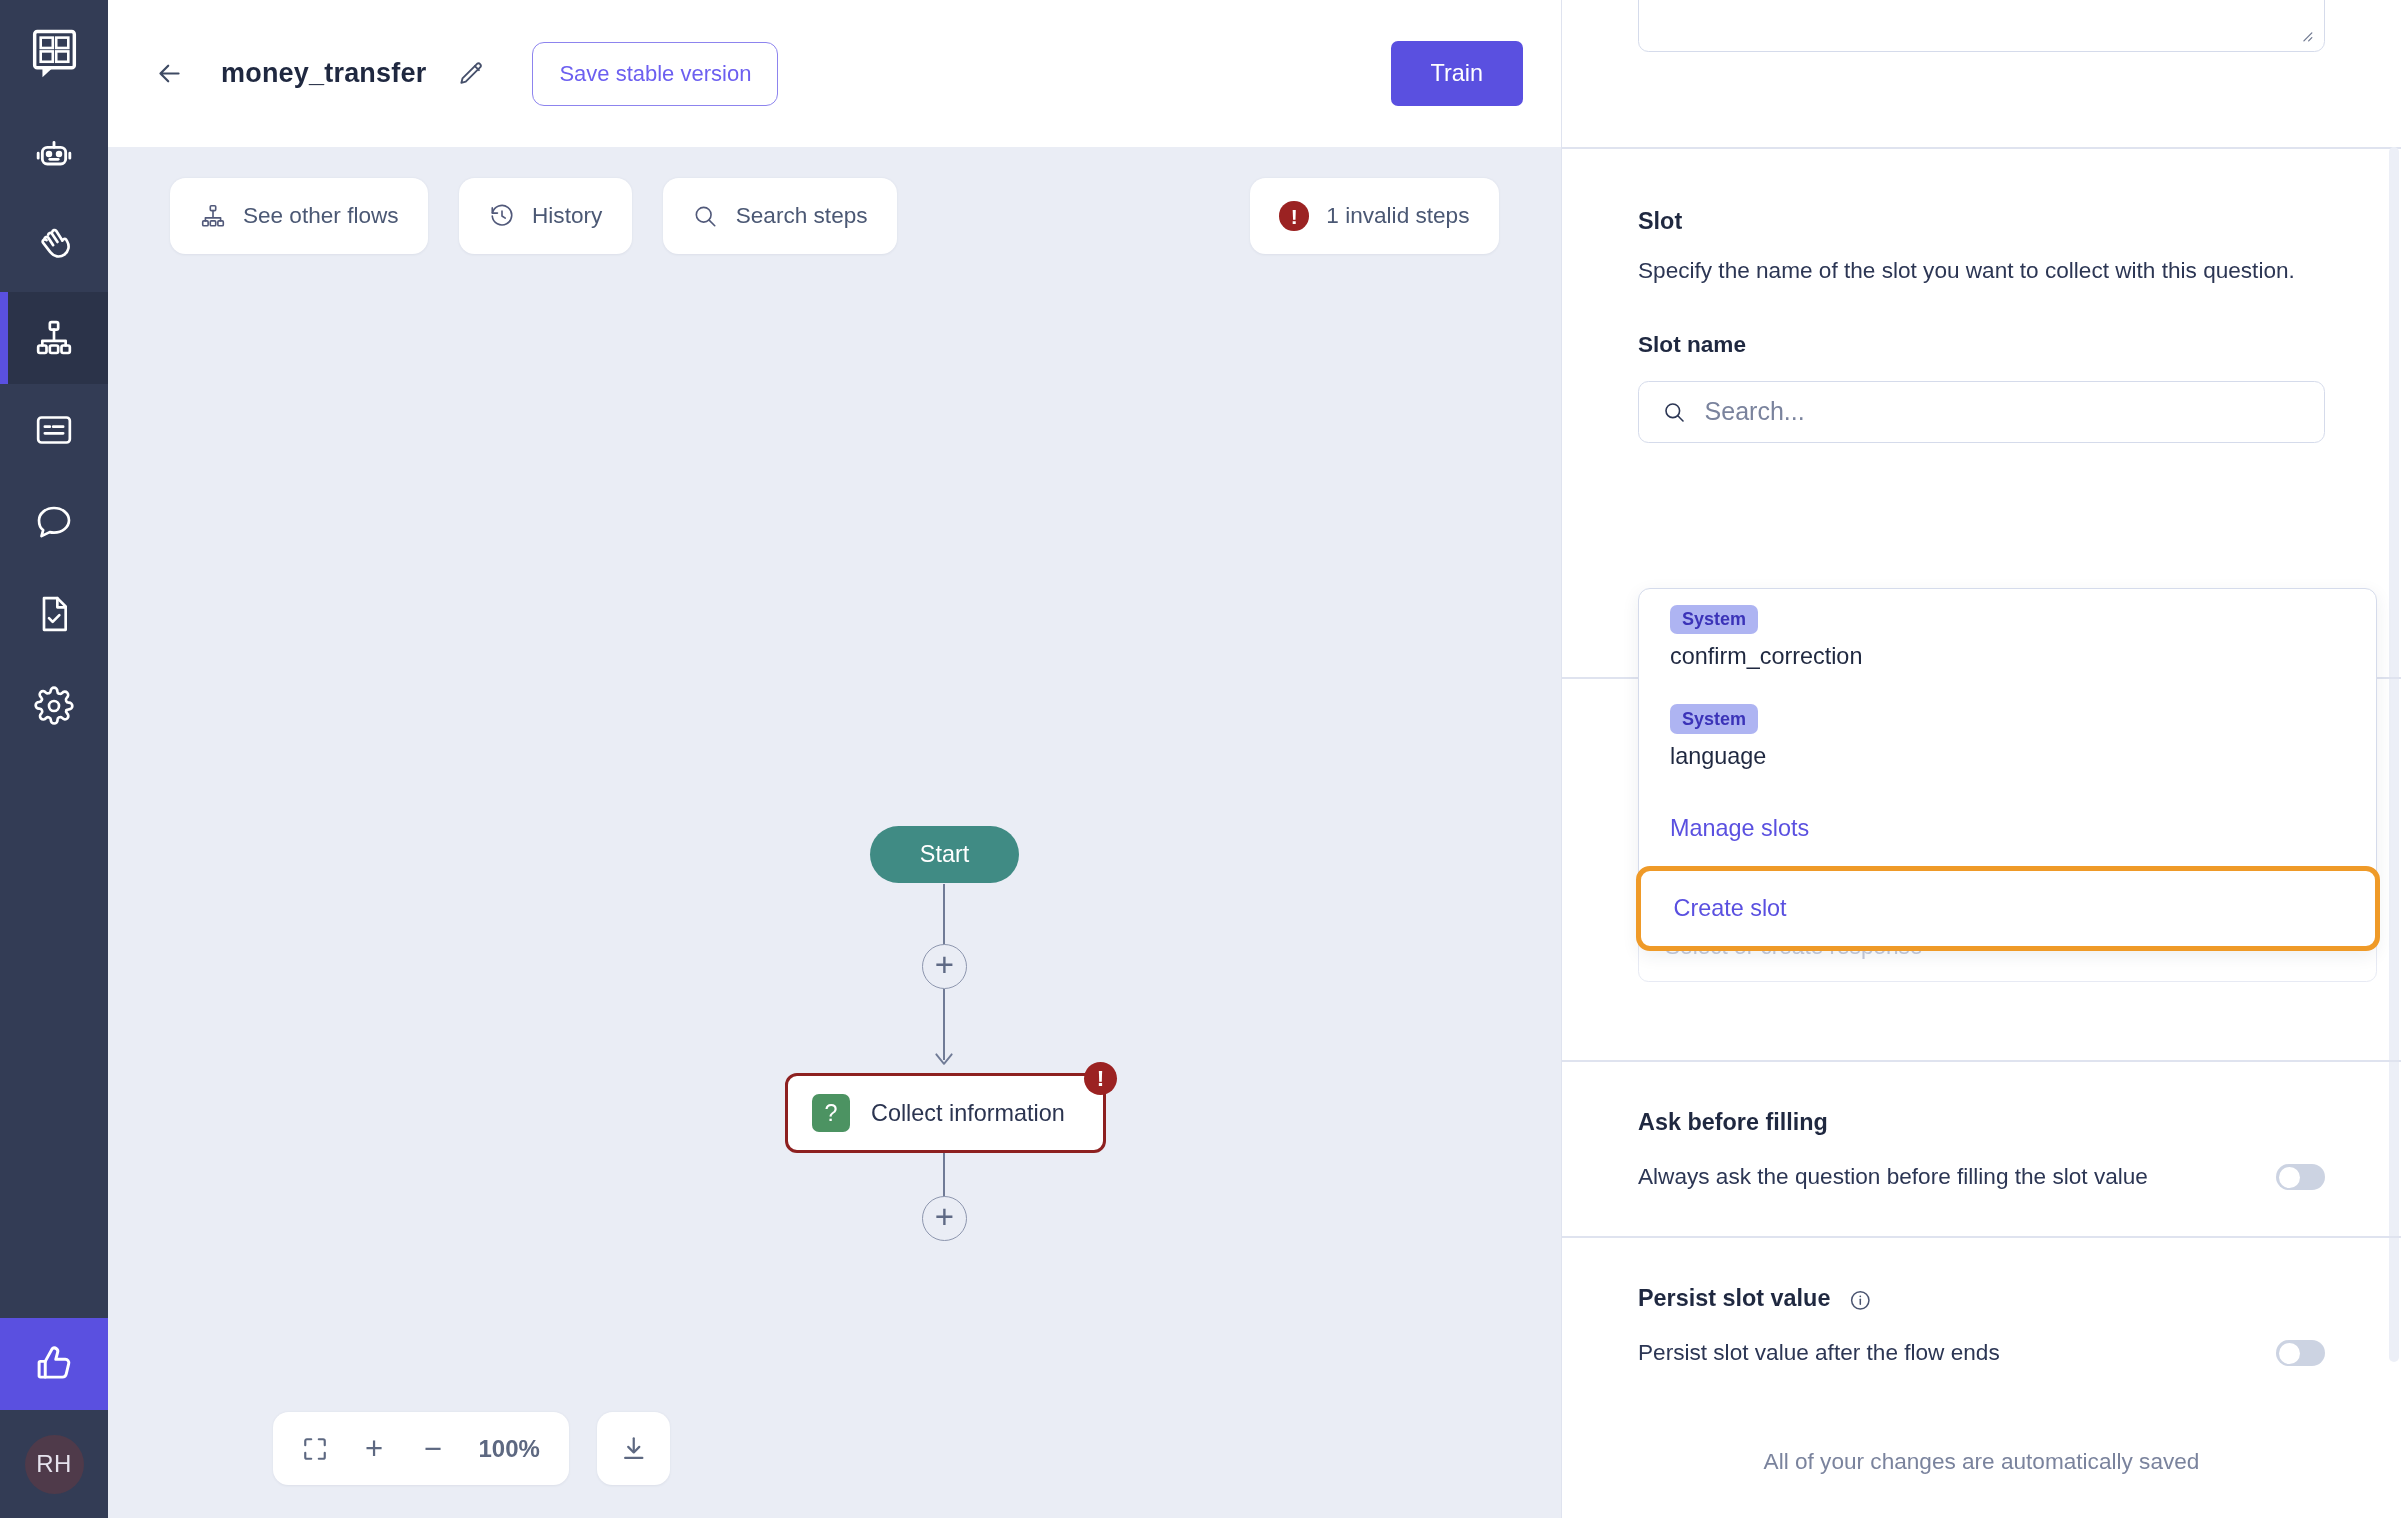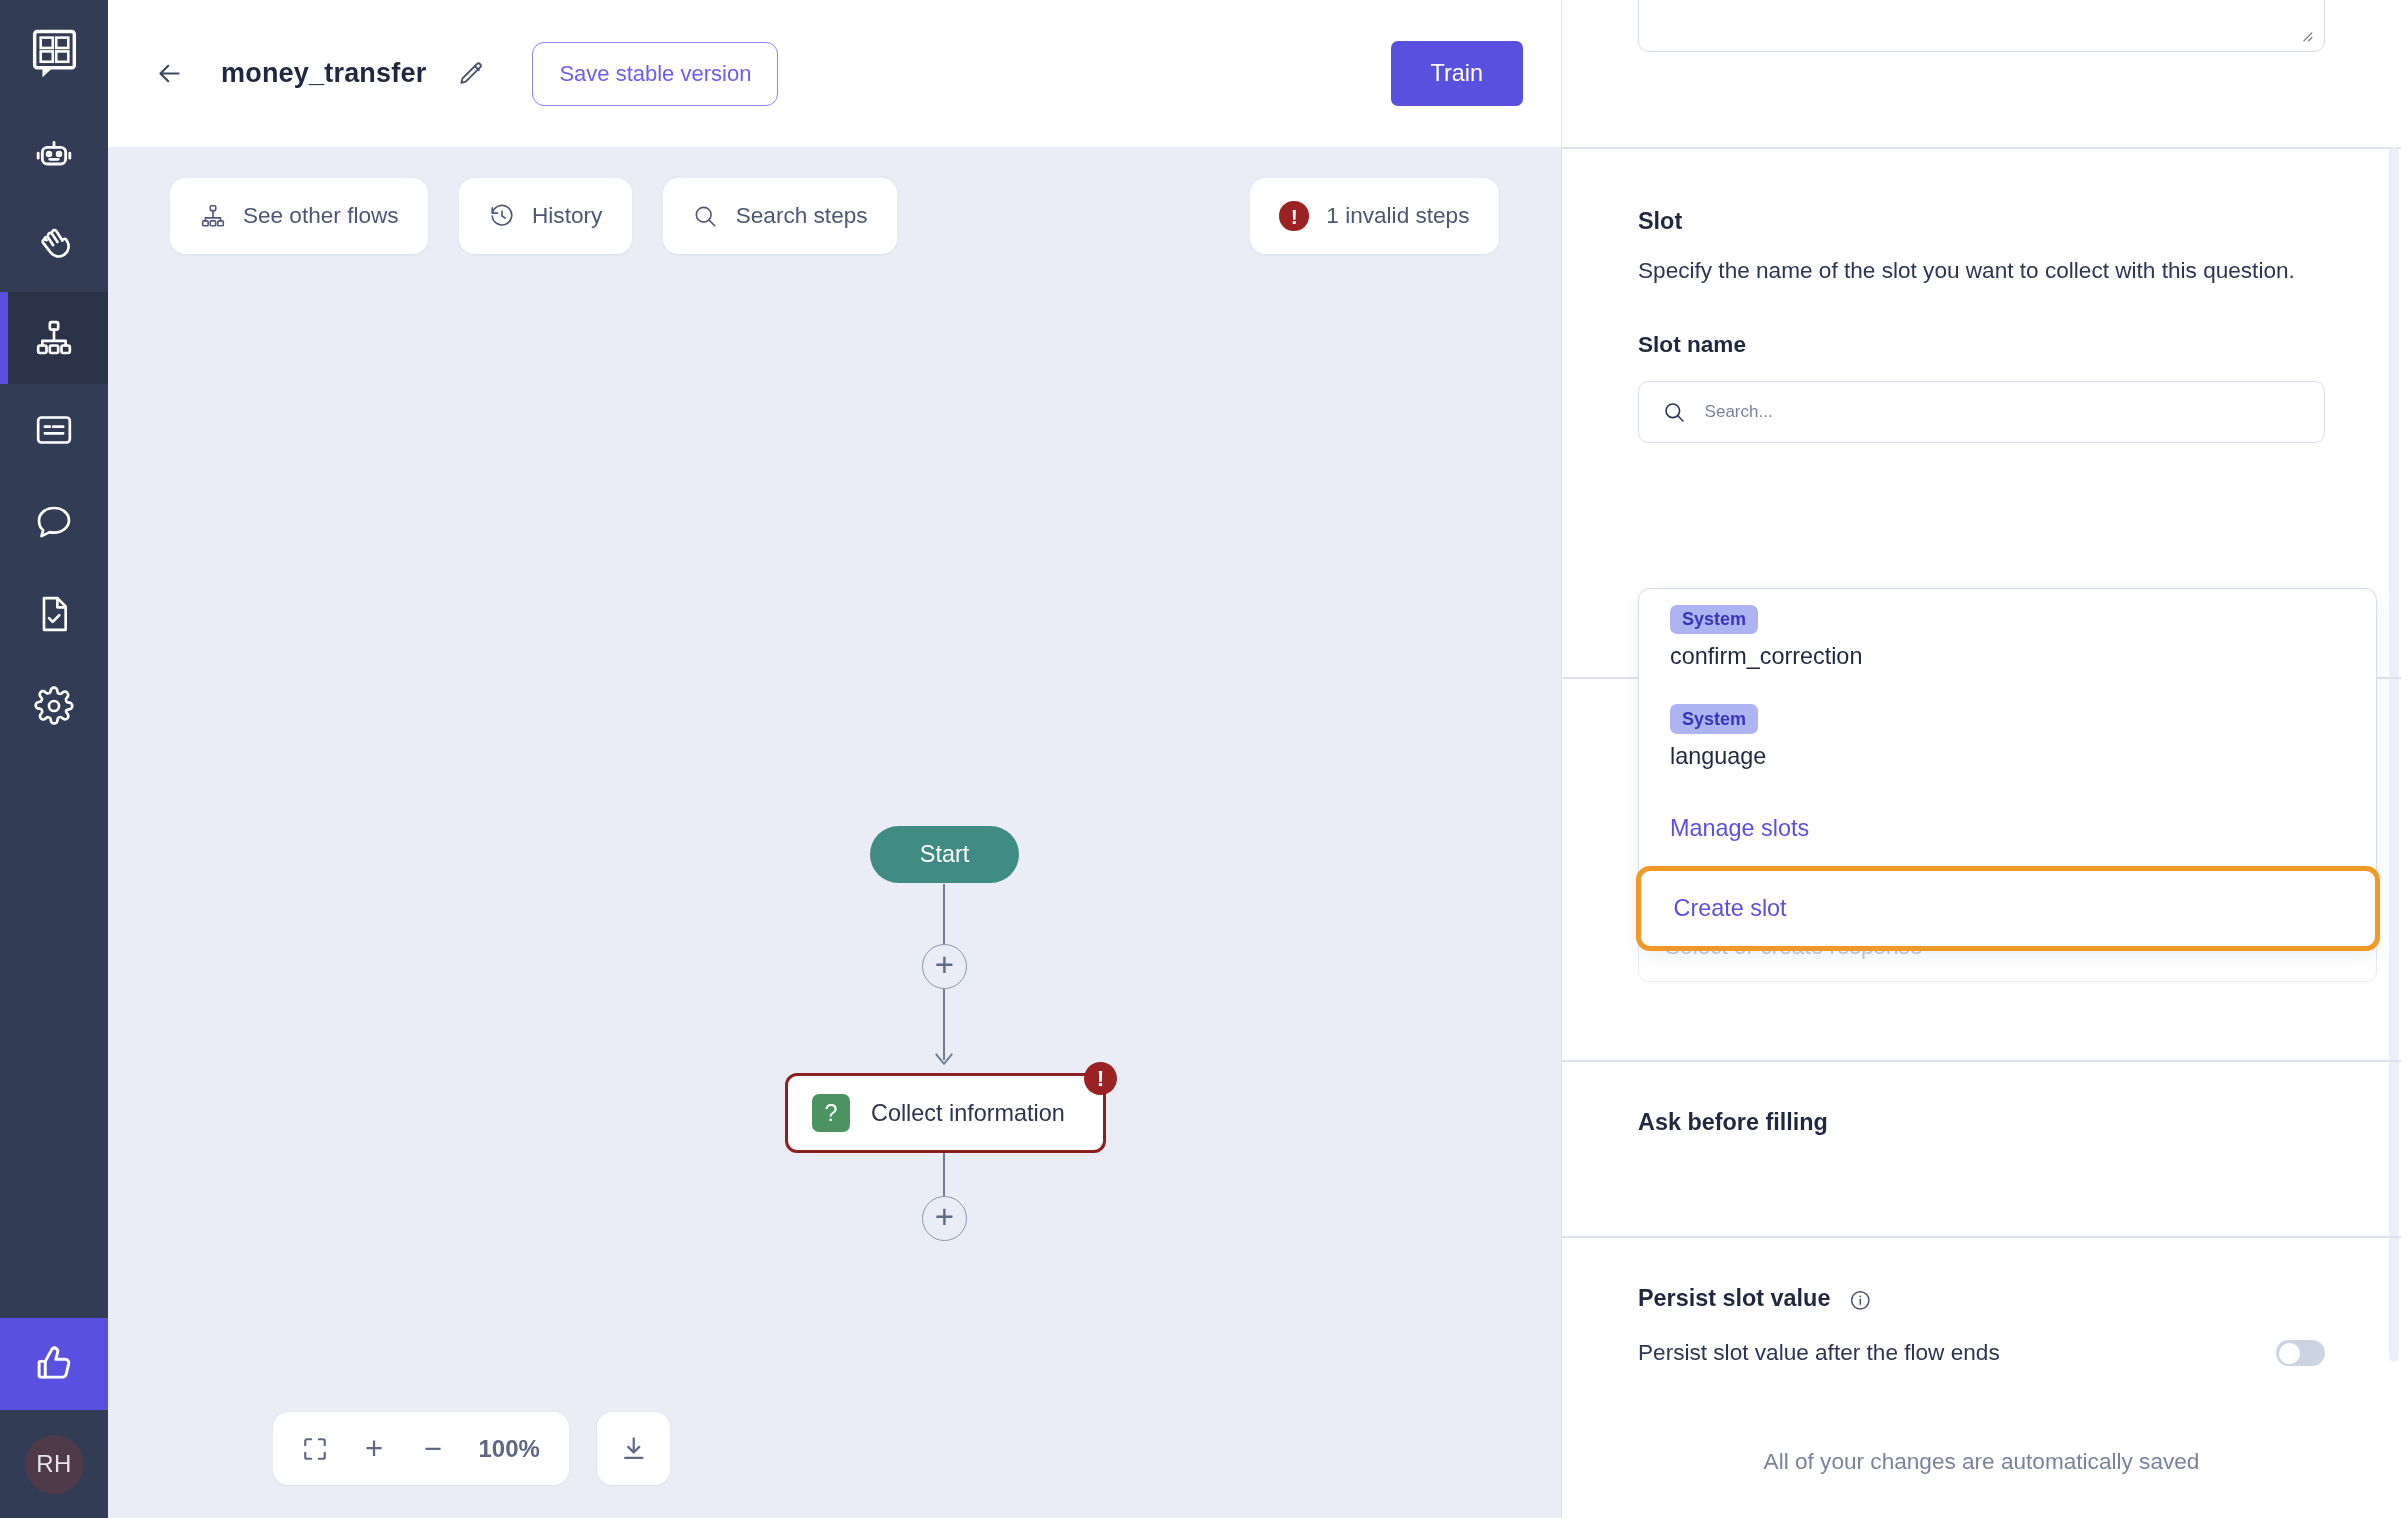--- a/index.html
+++ b/index.html
@@ -165,21 +165,21 @@
 
   .rp-h { font-size: 23.4px; font-weight: bold; color: #1f2840; }
   .rp-p { font-size: 22.6px; color: #2c3654; line-height: 1.48; margin-top: 19px; }
   .rp-label { font-size: 22.6px; font-weight: bold; color: #1f2840; }
 
   .search-box {
     margin-top: 22.6px; height: 62px; border: 1.7px solid #d5dbeb; border-radius: 10.4px;
     display: flex; align-items: center; gap: 19px; padding: 0 22.6px; background: #fff;
   }
   .search-box input {
-    border: none; outline: none; font-size: 17px; color: #2c3654;
+    border: none; outline: none; font-size: 25px; color: #2c3654;
     background: transparent; flex: 1 1 auto; font-family: inherit;
   }
   .search-box input::placeholder { color: #7a839d; }
 
   .dropdown {
     position: absolute; left: 76px; top: 588px; width: 739px;
     background: #fff; border: 1.7px solid #d5dbeb; border-radius: 12px;
     z-index: 20; box-shadow: 0 5.2px 17.4px rgba(40,50,80,.08);
   }
   .dd-item { padding: 15.6px 31px 19px 31px; cursor: pointer; }
@@ -487,20 +487,26 @@
         <span class="sys-badge">System</span>
         <div class="dd-name">language</div>
       </div>
       <div class="dd-action">Manage slots</div>
       <div class="dd-action dd-highlight">Create slot</div>
     </div>
 
     <div class="rp-divider" style="position:absolute; top:1060px;"></div>
     <div class="rp-section" style="position:absolute; top:1060px; width:100%; padding-top:49px;">
       <div class="rp-h">Ask before filling</div>
+      <div class="toggle-row">
+        <div class="toggle-text">Always ask the question before filling the slot value</div>
+        <div class="toggle">
+            <div class="knob"></div>
+          </div>
+      </div>
     </div>
 
     <div class="rp-divider" style="position:absolute; top:1236px;"></div>
     <div class="rp-section" style="position:absolute; top:1236px; width:100%; padding-top:49px;">
       <div class="rp-h">
         <span>Persist slot value</span>
         <span class="info-icon">
           <svg width="22.6" height="22.6" viewBox="0 0 24 24" fill="none" stroke="currentColor" stroke-width="1.6" stroke-linecap="round" stroke-linejoin="round">
             <circle cx="12" cy="12" r="9.2"></circle>
             <path d="M12 11v5.2"></path>

